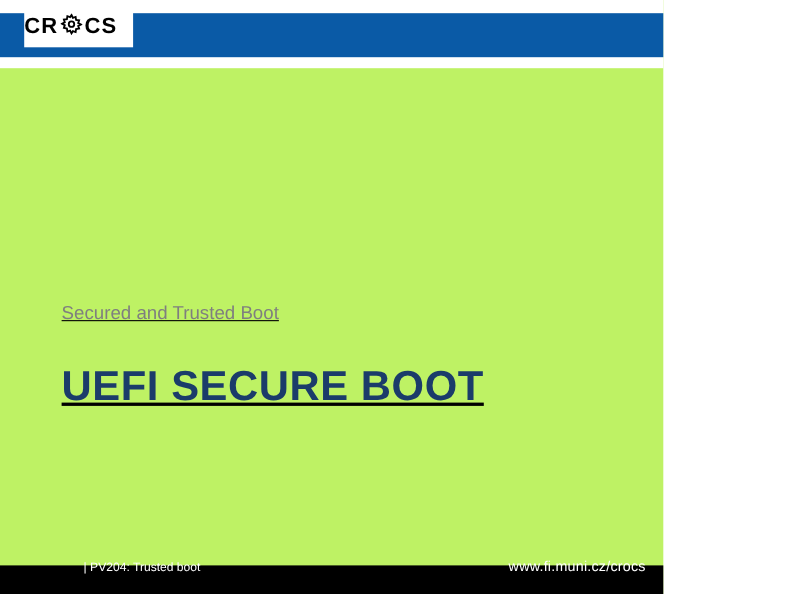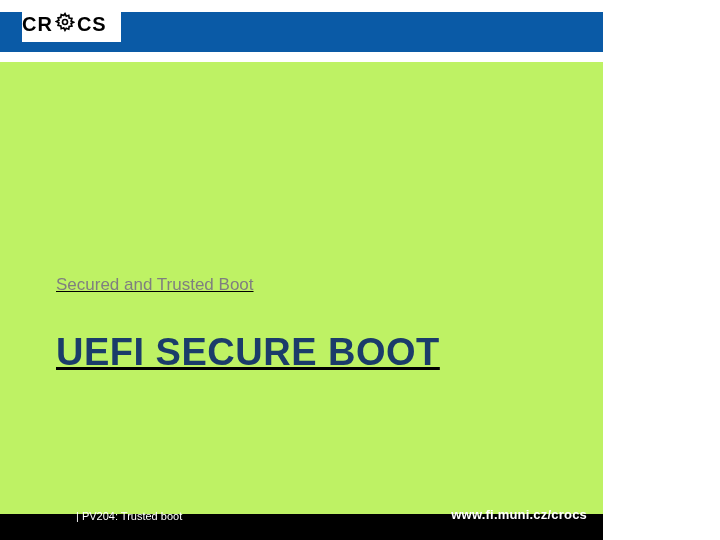--- a/index.html
+++ b/index.html
@@ -10,21 +10,21 @@
   .logo-wrap { position: absolute; top: 6px; left: 22px; background: #fff; padding: 6px 14px 6px 0; }
   .logo { display: flex; align-items: center; gap: 2px; }
   .logo-cr { font-weight: 700; font-size: 20px; letter-spacing: 1px; color: #000; }
   .logo-cs { font-weight: 700; font-size: 20px; letter-spacing: 1px; color: #000; text-align: center; }
   .gear { width: 20px; height: 20px; }
   .content { position: absolute; top: 275px; left: 56px; right: 40px; text-decoration: underline; }
   .kicker { color: #7f7f7f; font-size: 17px; font-weight: 400; margin-bottom: 36px; }
   .title { color: #1b3c6a; font-size: 38px; font-weight: 700; letter-spacing: 0.5px; margin-top: 28px; }
   .footer { position: absolute; left: 0; right: 0; bottom: 0; height: 26px; background: #000; color: #fff; display: flex; align-items: flex-end; justify-content: space-between; padding: 0 16px 18px 76px; font-size: 11px; }
   .footer-left { color: #fff; }
-  .footer-right { font-weight: 700; font-size: 13px; letter-spacing: 0.2px; }
+  .footer-right { font-weight: 400; font-size: 13px; letter-spacing: 0.2px; }
 </style>
 </head>
 <body>
 
 <div class="slide">
 
   <div class="header">
     <div class="header-band"></div>
     <div class="logo-wrap">
       <div class="logo">

